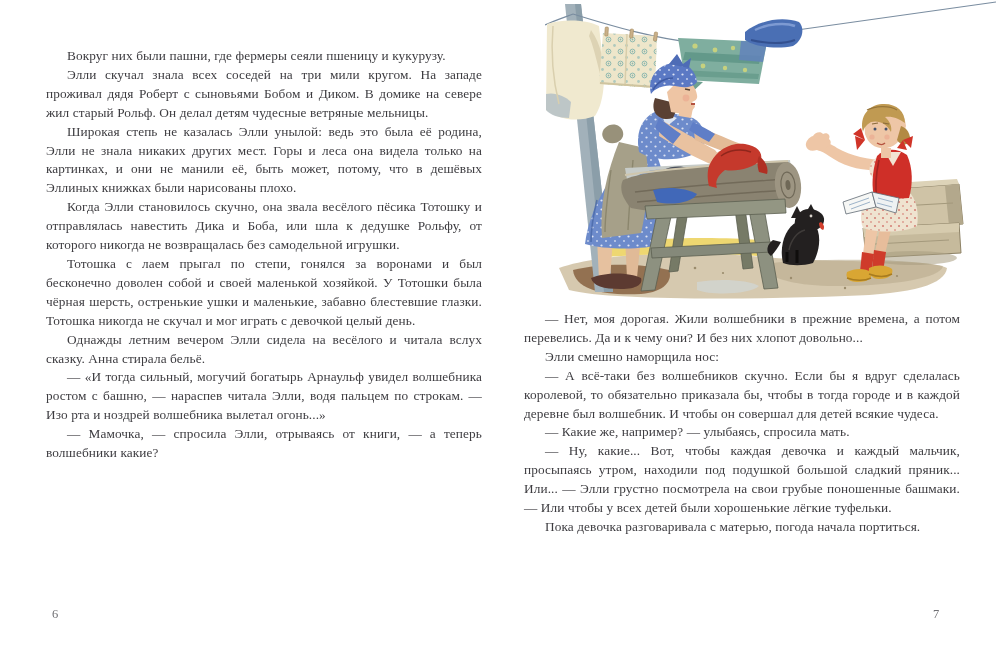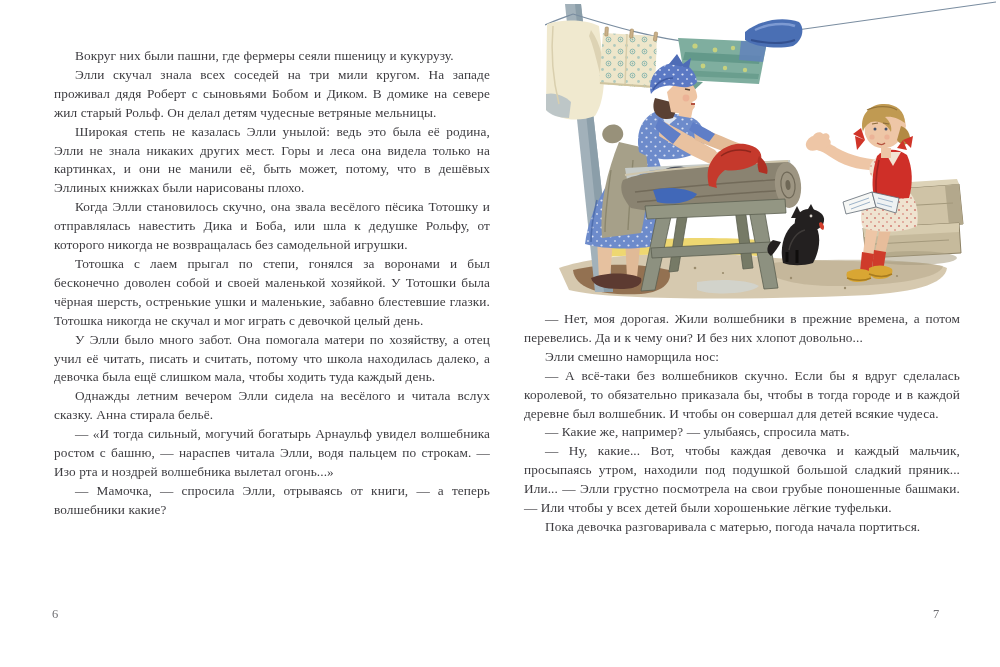--- a/index.html
+++ b/index.html
@@ -15,21 +15,21 @@
   #page-right{left:500px;}
   .textblock{
     position:absolute;
     text-align:justify;
     font-size:13.3px;
     line-height:18.9px;
     letter-spacing:0.1px;
     hyphens:auto;
   }
   .textblock p{margin:0;text-indent:21px;}
-  #left-text{left:54px;top:47px;width:436px;}
+  #left-text{left:46px;top:47px;width:436px;}
   #right-text{left:524px;top:310px;width:436px;}
   .pagenum{
     position:absolute;
     font-size:12.5px;color:#6f6f73;
   }
   #pagenum-left{left:52px;top:607px;}
   #pagenum-right{left:933px;top:607px;}
   #illo{position:absolute;left:545px;top:0;width:455px;height:305px;}
 </style>
 </head>
@@ -268,21 +268,20 @@
       <path d="M358,140 L368,136 L366,148 Z M358,140 L352,148 L362,150 Z" fill="#d03428"></path>
     </g>
   </svg>
 
   <div class="textblock" id="left-text">
     <p>Вокруг них были пашни, где фермеры сеяли пшеницу и кукурузу.</p>
     <p>Элли скучал знала всех соседей на три мили кругом. На западе проживал дядя Роберт с сыновьями Бобом и Диком. В домике на севере жил старый Рольф. Он делал детям чудесные ветряные мельницы.</p>
     <p>Широкая степь не казалась Элли унылой: ведь это была её родина, Элли не знала никаких других мест. Горы и леса она видела только на картинках, и они не манили её, быть может, потому, что в дешёвых Эллиных книжках были нарисованы плохо.</p>
     <p>Когда Элли становилось скучно, она звала весёлого пёсика Тотошку и отправлялась навестить Дика и Боба, или шла к дедушке Рольфу, от которого никогда не возвращалась без самодельной игрушки.</p>
     <p>Тотошка с лаем прыгал по степи, гонялся за воронами и был бесконечно доволен собой и своей маленькой хозяйкой. У Тотошки была чёрная шерсть, остренькие ушки и маленькие, забавно блестевшие глазки. Тотошка никогда не скучал и мог играть с девочкой целый день.</p>
-    <p>У Элли было много забот. Она помогала матери по хозяйству, а отец учил её читать, писать и считать, потому что школа находилась далеко, а девочка была ещё слишком мала, чтобы ходить туда каждый день.</p>
     <p>Однажды летним вечером Элли сидела на весёлого и читала вслух сказку. Анна стирала бельё.</p>
     <p>— «И тогда сильный, могучий богатырь Арнаульф увидел волшебника ростом с башню, — нараспев читала Элли, водя пальцем по строкам. — Изо рта и ноздрей волшебника вылетал огонь...»</p>
     <p>— Мамочка, — спросила Элли, отрываясь от книги, — а теперь волшебники какие?</p>
   </div>
 
   <div class="textblock" id="right-text">
     <p>— Нет, моя дорогая. Жили волшебники в прежние времена, а потом перевелись. Да и к чему они? И без них хлопот довольно...</p>
     <p>Элли смешно наморщила нос:</p>
     <p>— А всё-таки без волшебников скучно. Если бы я вдруг сделалась королевой, то обязательно приказала бы, чтобы в тогда городе и в каждой деревне был волшебник. И чтобы он совершал для детей всякие чудеса.</p>
     <p>— Какие же, например? — улыбаясь, спросила мать.</p>

